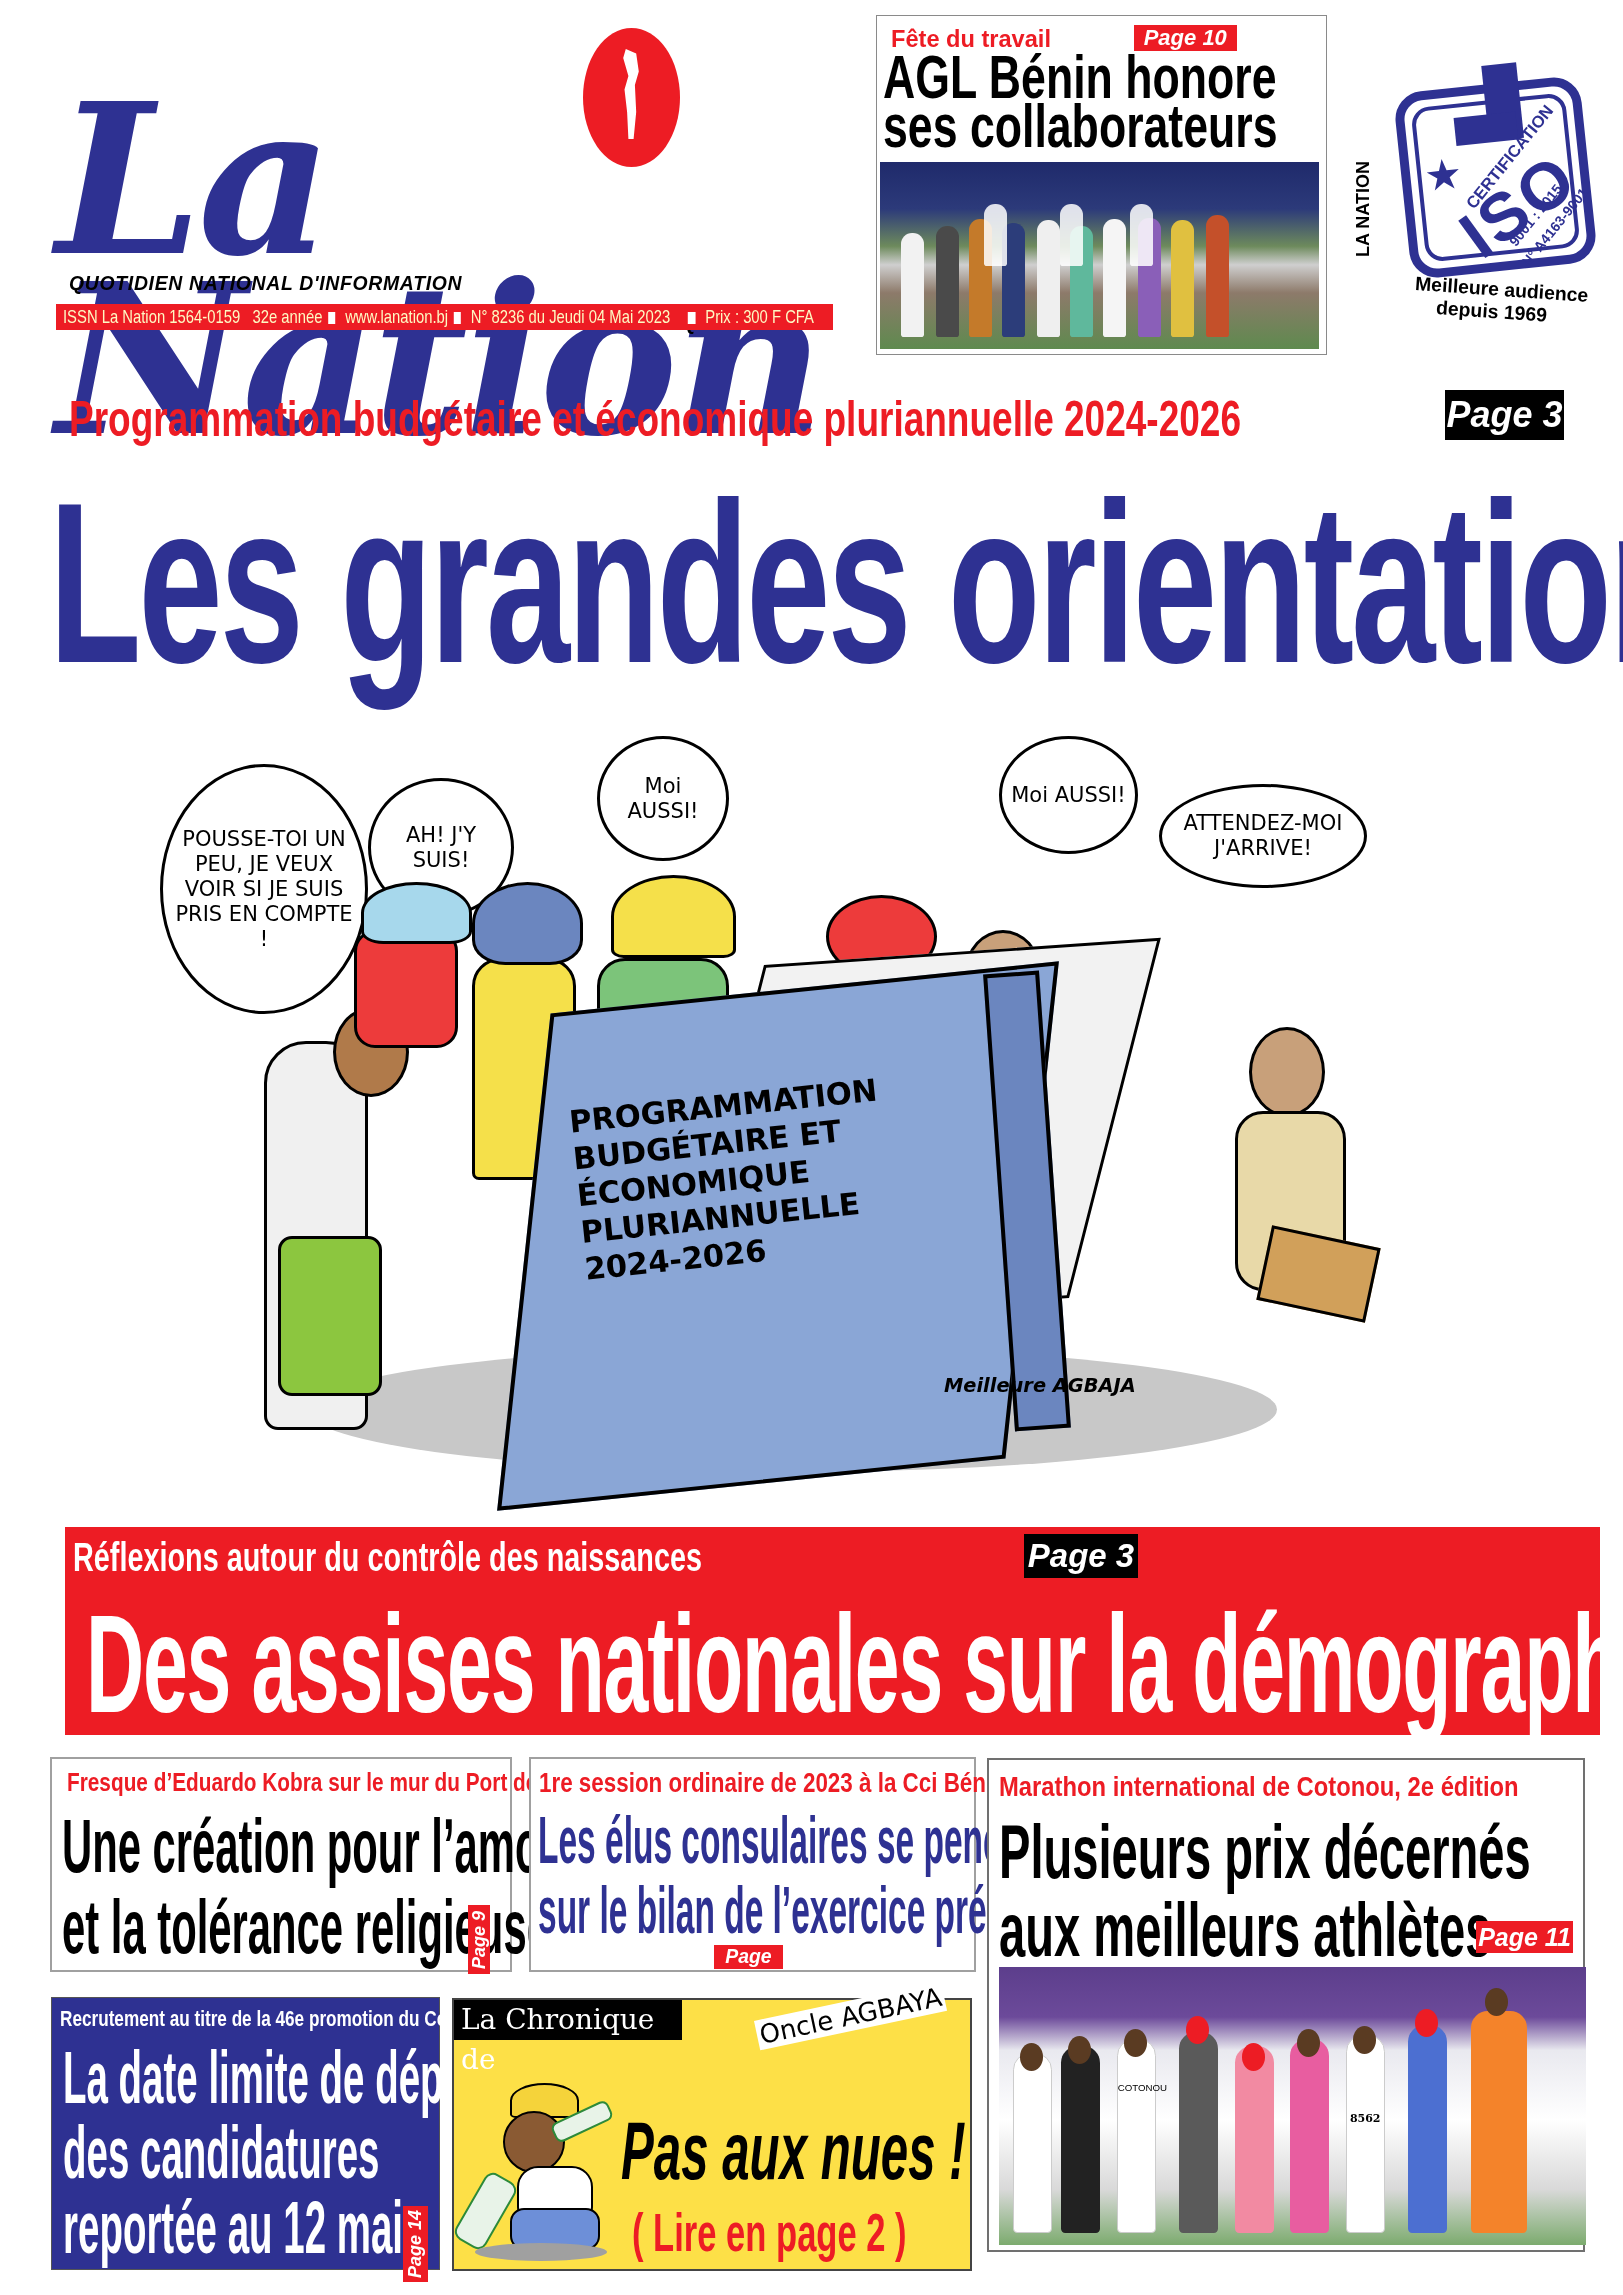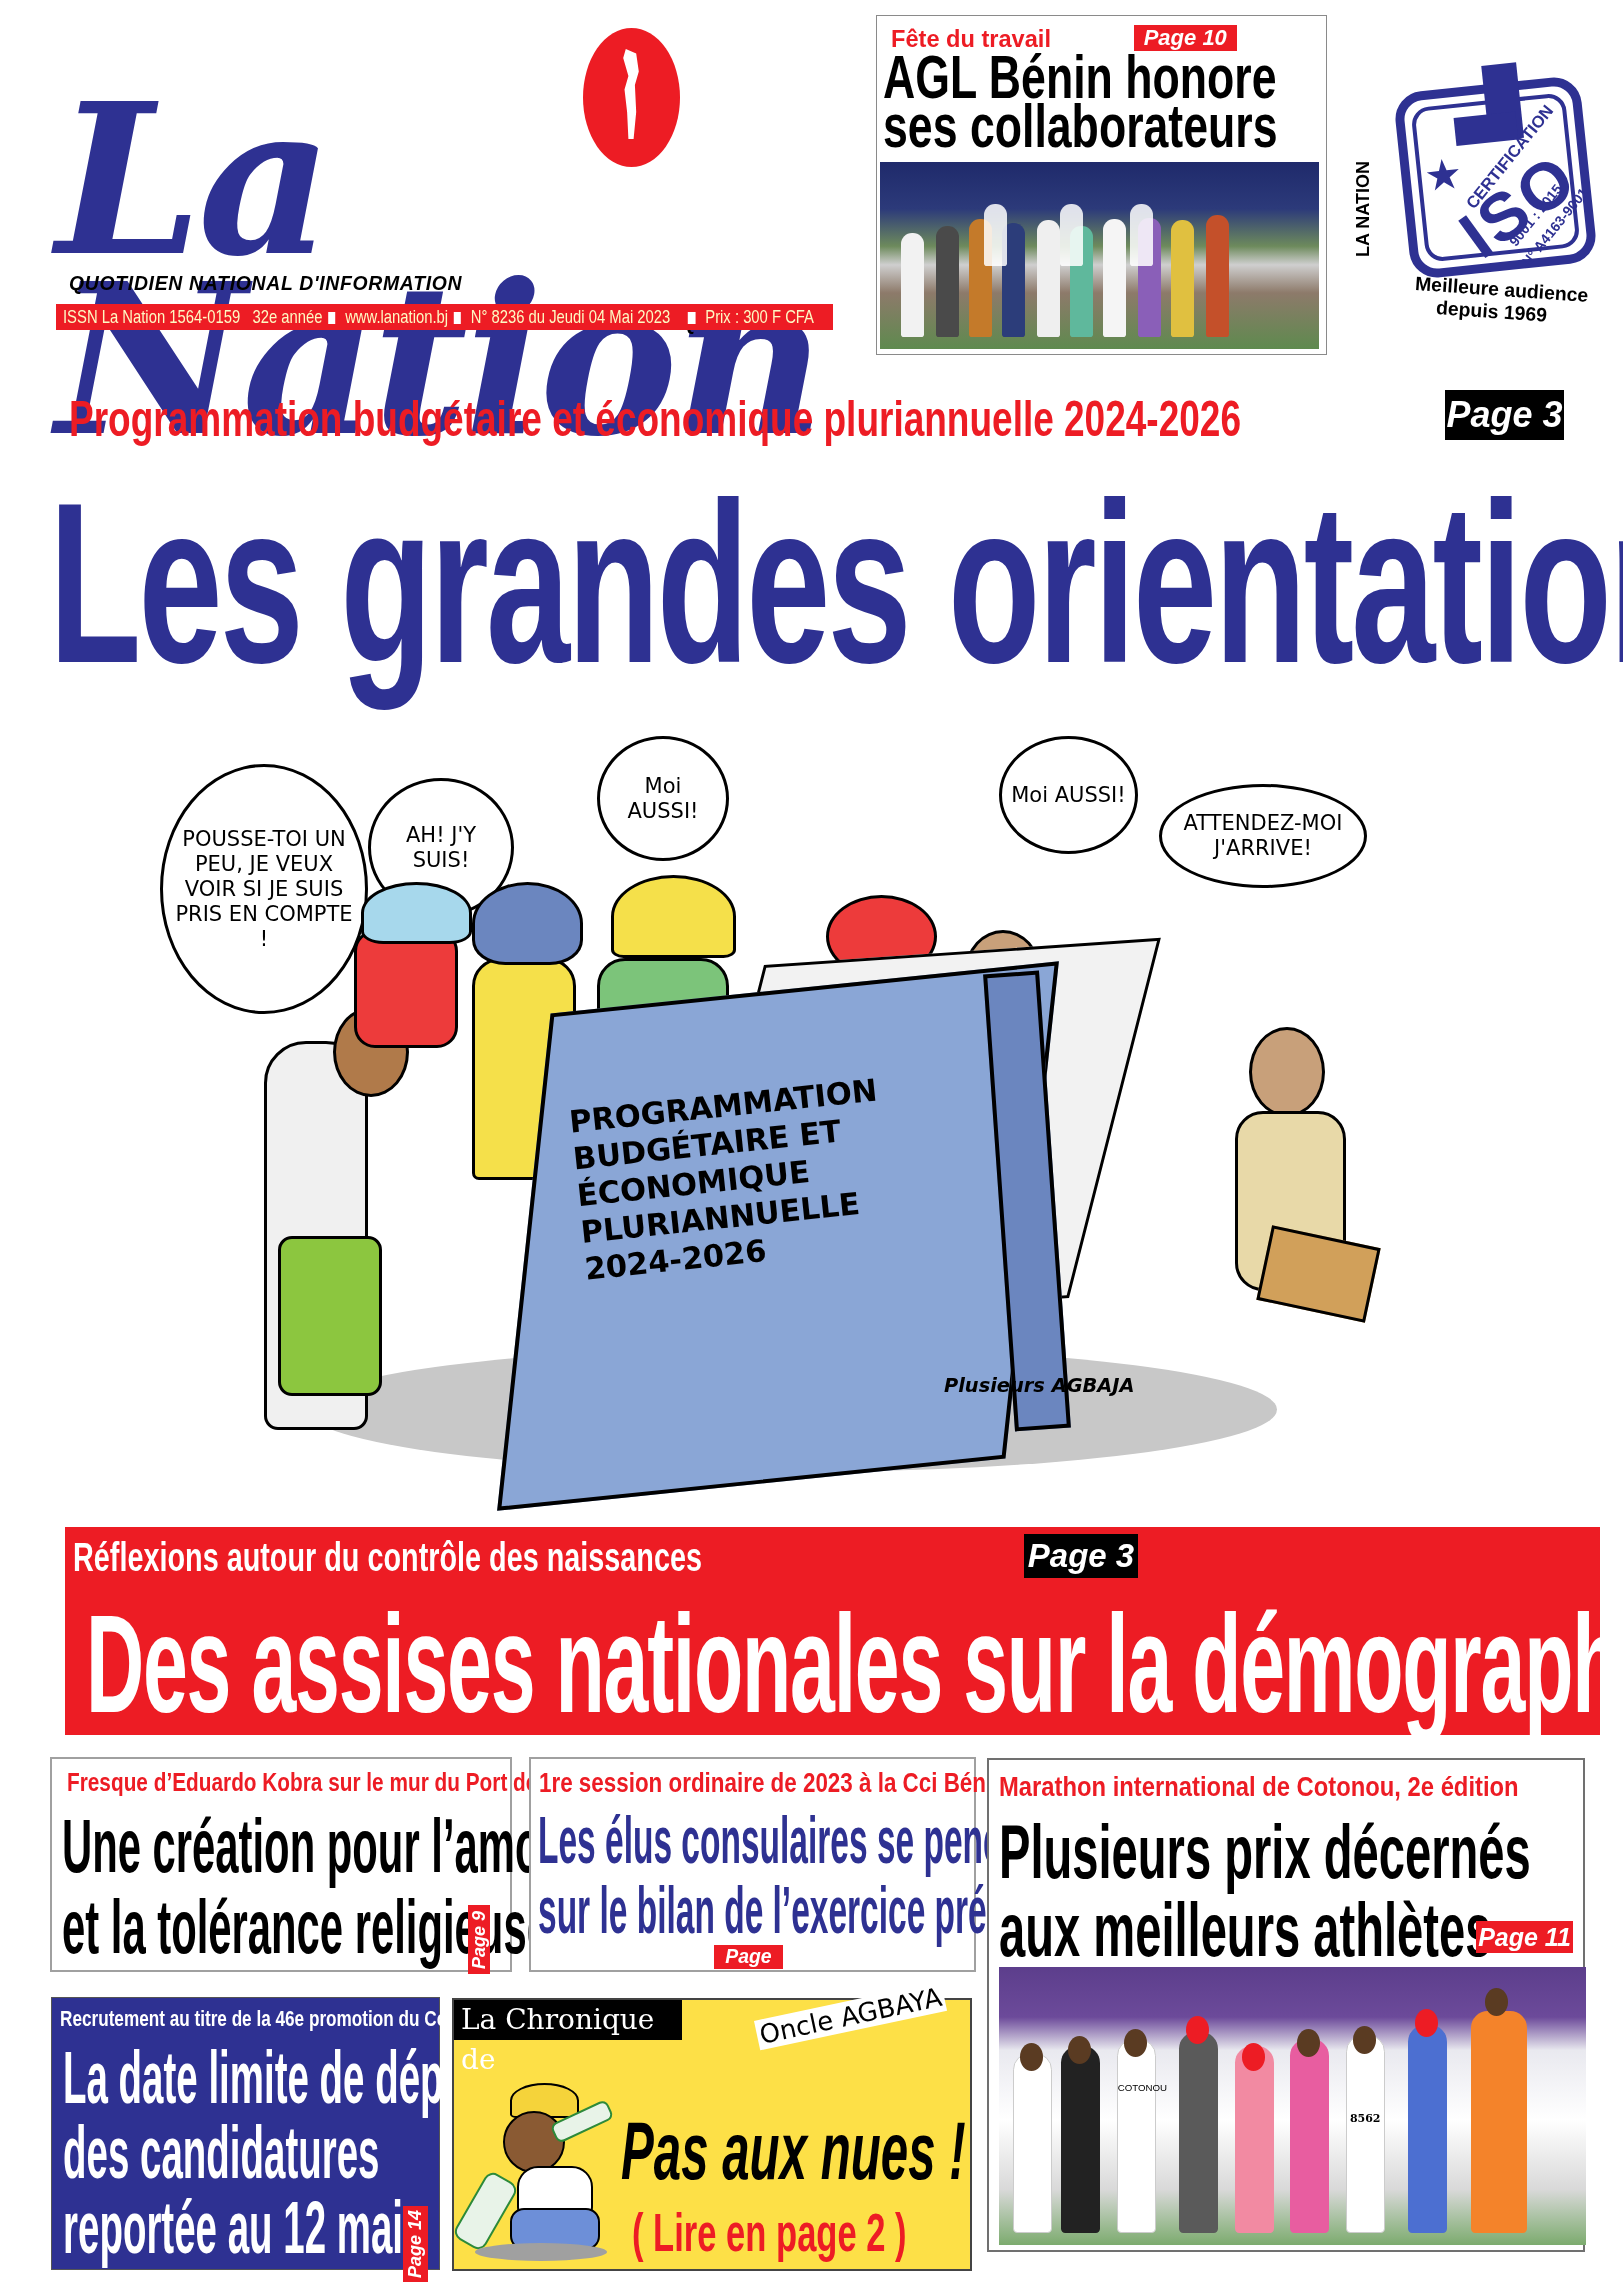--- a/index.html
+++ b/index.html
@@ -182,21 +182,21 @@
   <div id="book-pages" class="abs"></div>
   <div id="book-cover" class="abs"></div>
   <div id="book-spine" class="abs"></div>
   <div id="book-text" class="abs">
     <div>PROGRAMMATION</div>
     <div>BUDGÉTAIRE ET</div>
     <div>ÉCONOMIQUE</div>
     <div>PLURIANNUELLE</div>
     <div>2024-2026</div>
   </div>
-  <div id="signature" class="abs">Plusieurs AGBAJA</div>
+  <div id="signature" class="abs">Meilleure AGBAJA</div>
 </div>
 
 <div id="banner-red" class="abs">
   <div id="banner-kicker" class="abs">Réflexions autour du contrôle des naissances</div>
   <div id="banner-page" class="abs">Page 3</div>
   <div id="banner-title" class="abs">
     <span>Des assises nationales sur la démographie</span>
     
   </div>
 </div>

